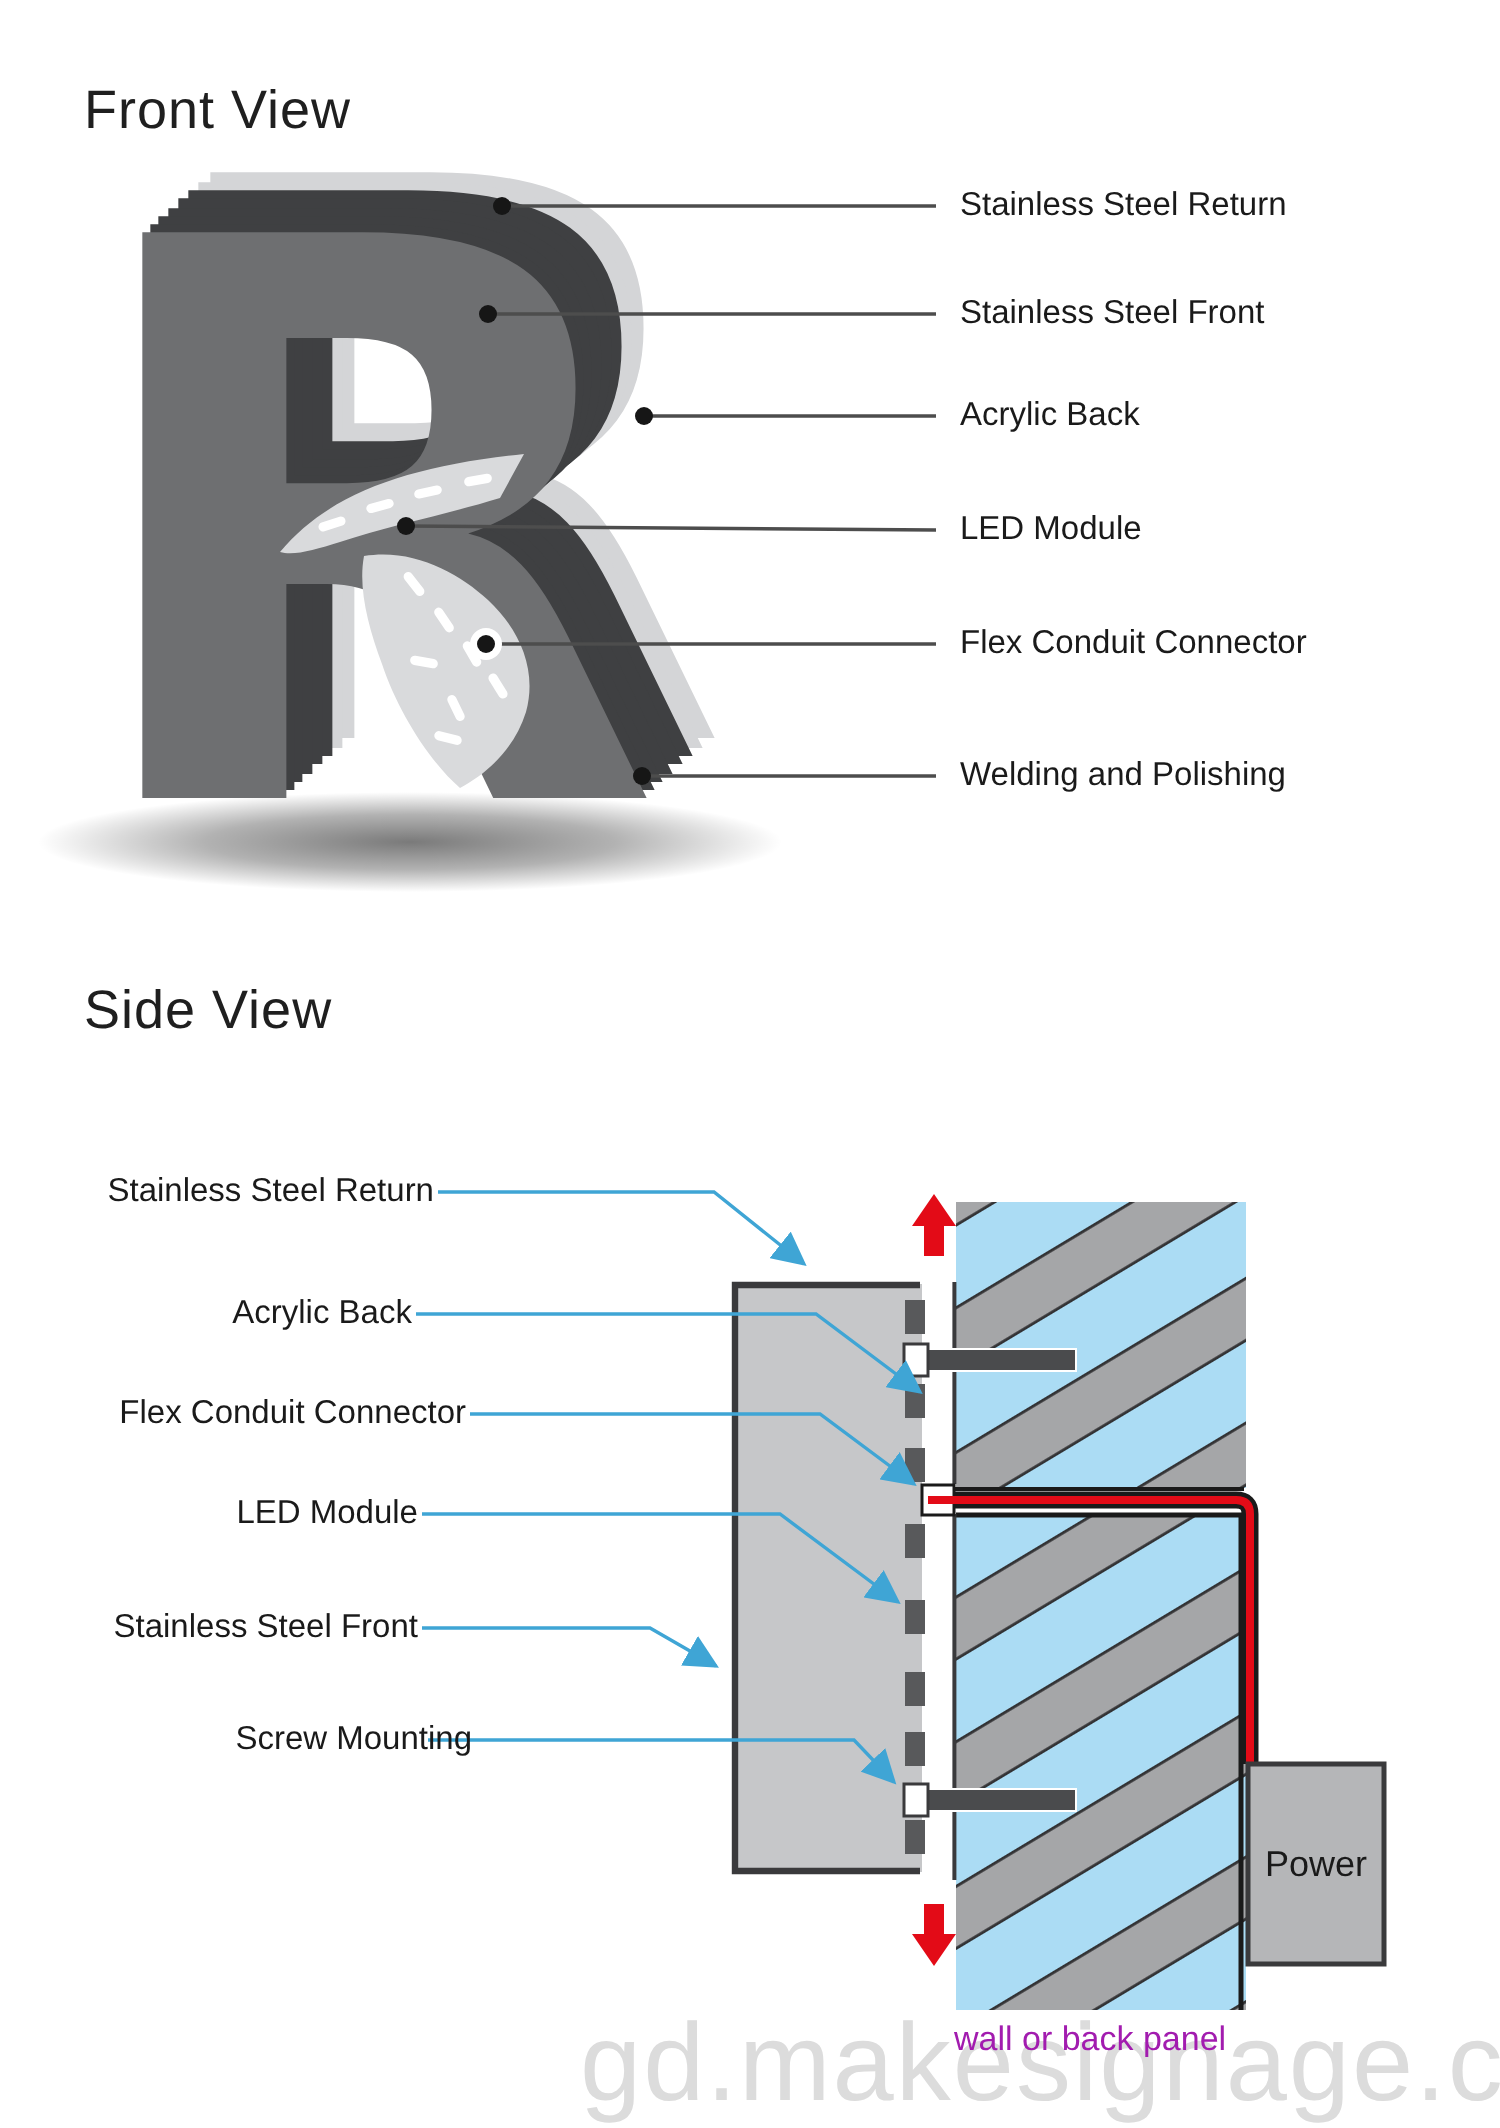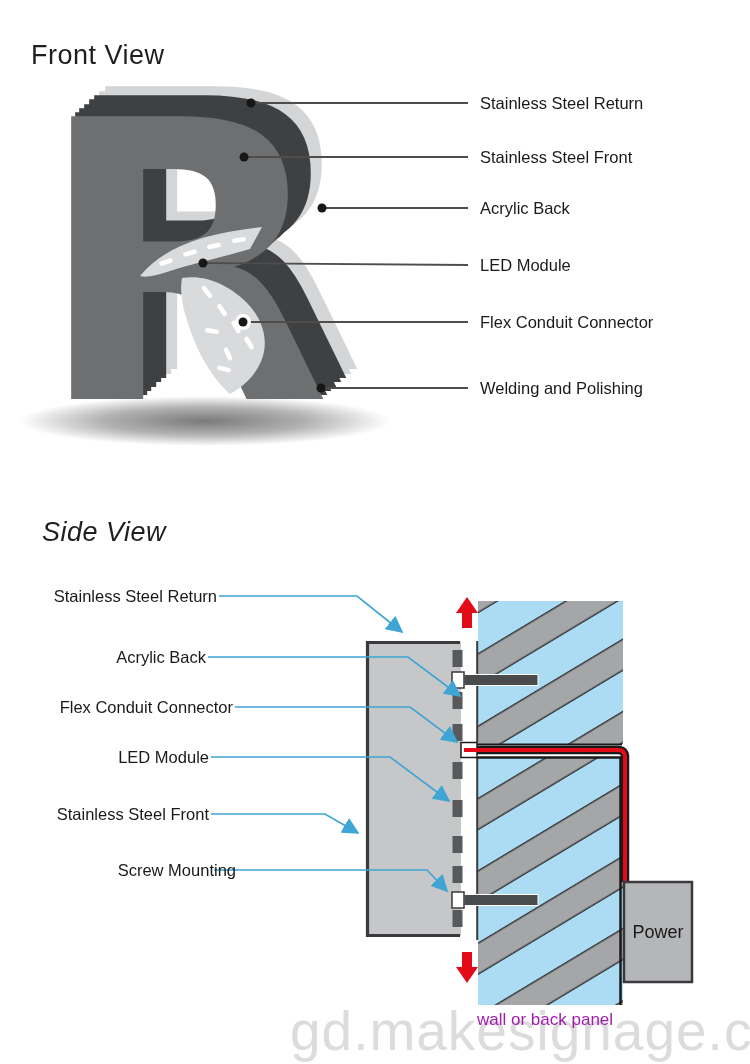--- a/index.html
+++ b/index.html
@@ -152,29 +152,29 @@
         <polyline points="235,707 410,707 457,742" marker-end="url(#blueArrow)"></polyline>
         <polyline points="211,757 390,757 449,801" marker-end="url(#blueArrow)"></polyline>
         <polyline points="211,814 325,814 358,833" marker-end="url(#blueArrow)"></polyline>
         <polyline points="214,870 427,870 447,891" marker-end="url(#blueArrow)"></polyline>
       </g>
     </g>
   </svg>
 
   <div class="watermark">gd.makesignage.com</div>
 
-  <div class="view-title" style="left:31px;top:40px;">Front View</div>
+  <div class="view-title" style="left:42px;top:40px;">Front View</div>
   <div class="fv-label" style="top:103px;">Stainless Steel Return</div>
   <div class="fv-label" style="top:157px;">Stainless Steel Front</div>
   <div class="fv-label" style="top:208px;">Acrylic Back</div>
   <div class="fv-label" style="top:265px;">LED Module</div>
   <div class="fv-label" style="top:322px;">Flex Conduit Connector</div>
   <div class="fv-label" style="top:388px;">Welding and Polishing</div>
 
-  <div class="view-title" style="left:42px;top:517px;font-style:italic;">Side View</div>
+  <div class="view-title" style="left:42px;top:490px;">Side View</div>
   <div class="sv-label" style="left:217px;top:596px;">Stainless Steel Return</div>
   <div class="sv-label" style="left:206px;top:657px;">Acrylic Back</div>
   <div class="sv-label" style="left:233px;top:707px;">Flex Conduit Connector</div>
   <div class="sv-label" style="left:209px;top:757px;">LED Module</div>
   <div class="sv-label" style="left:209px;top:814px;">Stainless Steel Front</div>
   <div class="sv-label" style="left:212px;top:870px;margin-left:24px;">Screw Mounting</div>
   <div class="wall-label">wall or back panel</div>
 
 </div>
 

